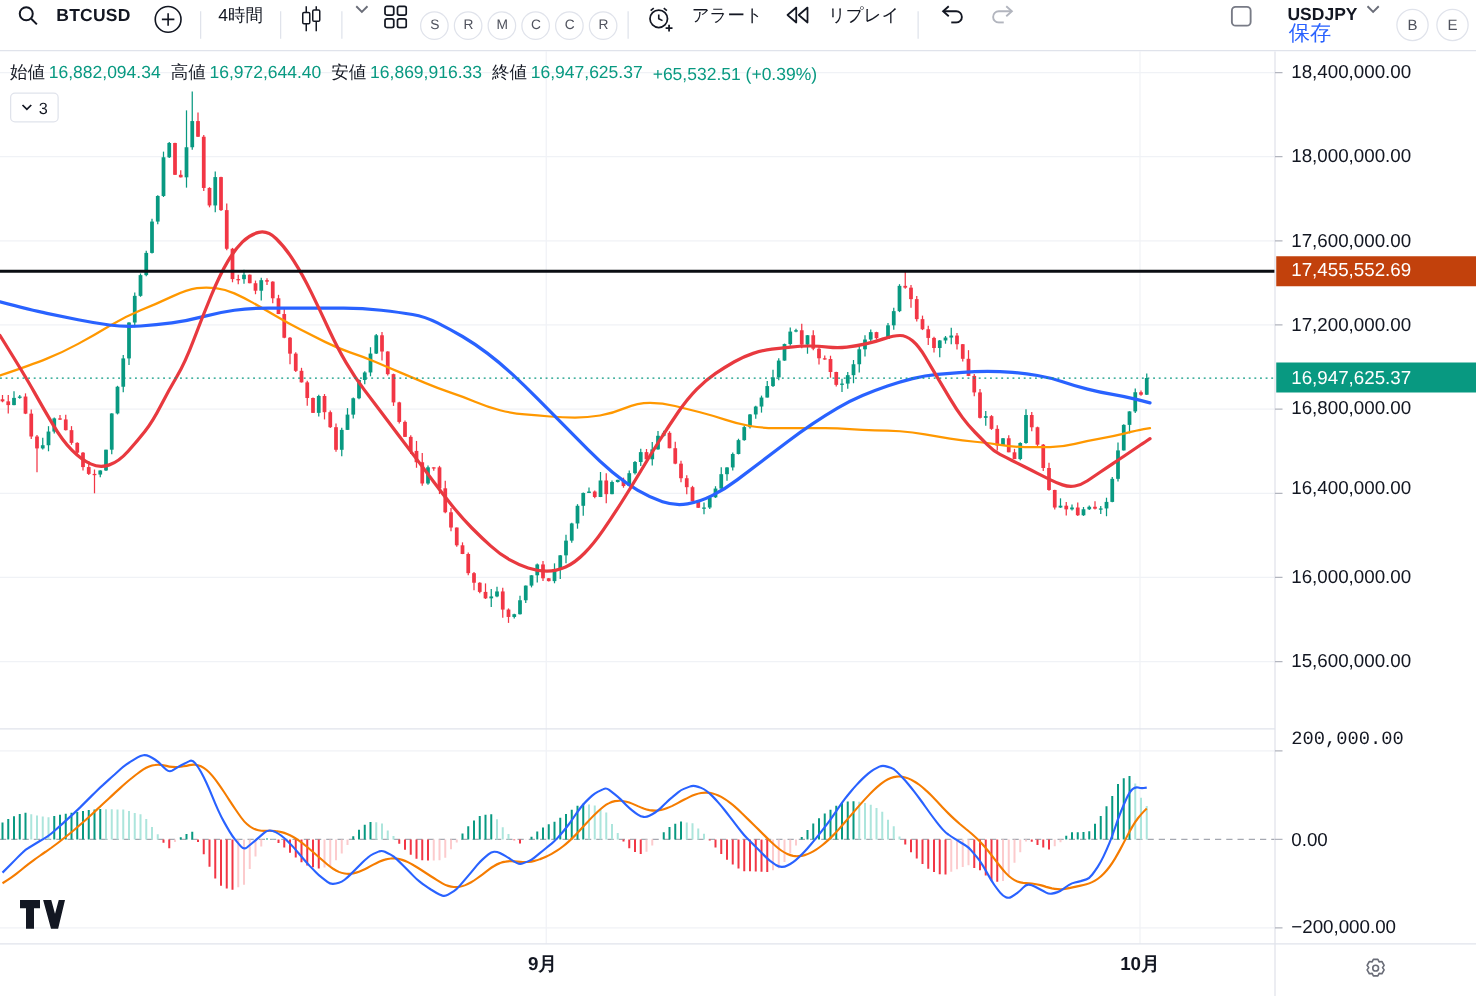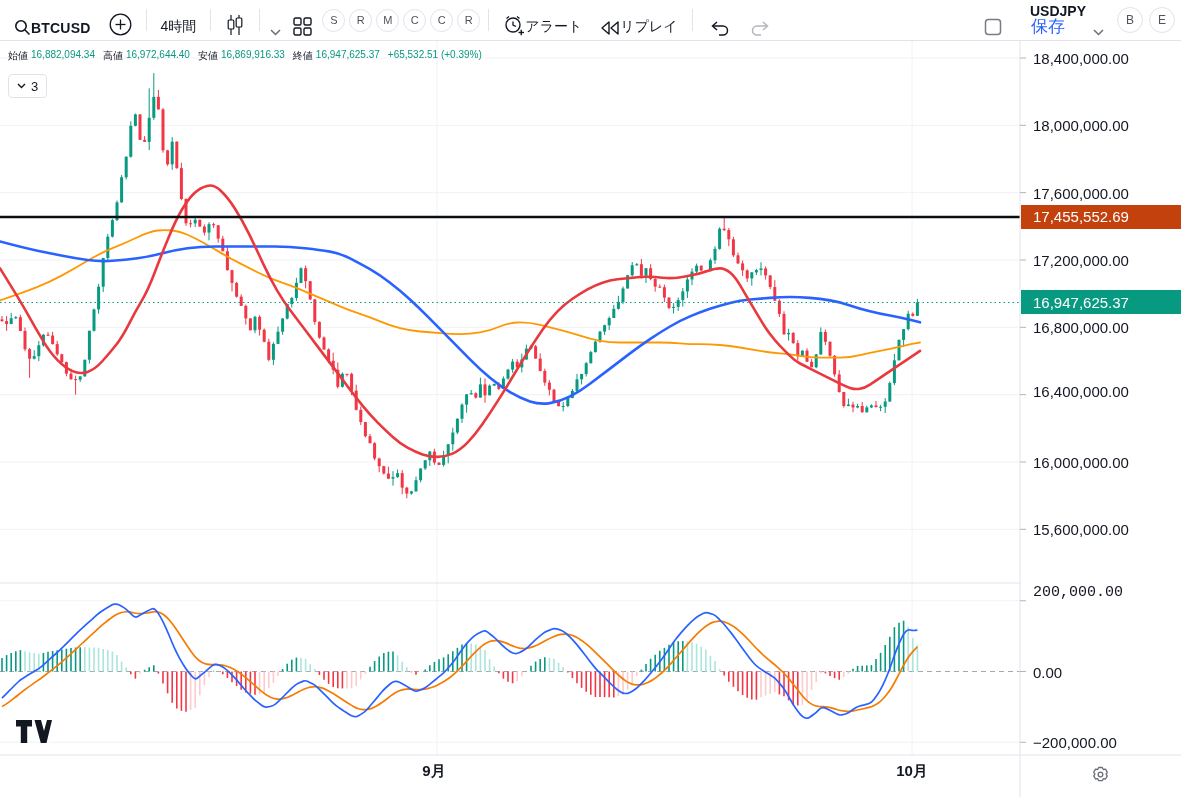--- a/index.html
+++ b/index.html
@@ -7,21 +7,21 @@
     width:1181px;height:797px;overflow:hidden;position:relative;
     background:#ffffff;font-family:"Liberation Sans","DejaVu Sans",sans-serif;
     color:#131722;-webkit-font-smoothing:antialiased;
   }
   
   .toolbar{
     position:absolute;top:0;left:0;right:0;height:40px;
     border-bottom:1px solid #e0e3eb;background:#fff;
     display:flex;align-items:center;padding:0 6px;gap:2px;z-index:30;
   }
-  .tb-btn{display:flex;align-items:flex-end;gap:0;padding:0 8px;height:32px;border-radius:6px;cursor:pointer;white-space:nowrap;}
+  .tb-btn{display:flex;align-items:flex-start;gap:14px;padding:0 8px;height:32px;border-radius:6px;cursor:pointer;white-space:nowrap;}
   .tb-label{font-size:14px;color:#131722;}
   .tb-sym{font-weight:bold;font-size:14px;letter-spacing:.2px;}
   .divider{width:1px;height:22px;background:#e0e3eb;margin:0 4px;flex:0 0 1px;}
   .circle-btn{
     width:21px;height:21px;border:1px solid #e0e3eb;border-radius:50%;
     display:flex;align-items:center;justify-content:center;
     font-size:11px;color:#50535e;margin:0 2px;cursor:pointer;background:#fff;
   }
   .spacer{flex:1;}
   .icon{display:flex;align-items:center;justify-content:center;}
@@ -29,22 +29,22 @@
   .wl-symbol .sym{font-size:14px;font-weight:600;color:#131722;margin-left:20px;}
   .wl-symbol .save{font-size:17px;color:#2962ff;}
   .letter-circle{
     width:24px;height:24px;border:1px solid #e0e3eb;border-radius:50%;
     display:flex;align-items:center;justify-content:center;
     font-size:12px;color:#50535e;margin-left:6px;cursor:pointer;background:#fff;flex:0 0 auto;
   }
   
   #chart-svg{position:absolute;top:0;left:0;z-index:1;}
   .legend{
-    position:absolute;top:49px;left:8px;z-index:10;font-size:10px;
-    display:flex;gap:8px;align-items:flex-start;white-space:nowrap;
+    position:absolute;top:49px;left:8px;z-index:10;font-size:14px;
+    display:flex;gap:8px;align-items:flex-end;white-space:nowrap;
   }
   .legend .lbl{color:#131722;margin-right:1px;}
   .legend .val{color:#089981;}
   .legend .pair{display:flex;gap:2px;}
   .collapse-badge{
     position:absolute;top:74px;left:8px;z-index:10;height:22px;padding:0 8px;
     border:1px solid #e0e3eb;border-radius:4px;background:#fff;
     display:flex;align-items:center;gap:5px;font-size:13px;color:#131722;cursor:pointer;
   }
   

